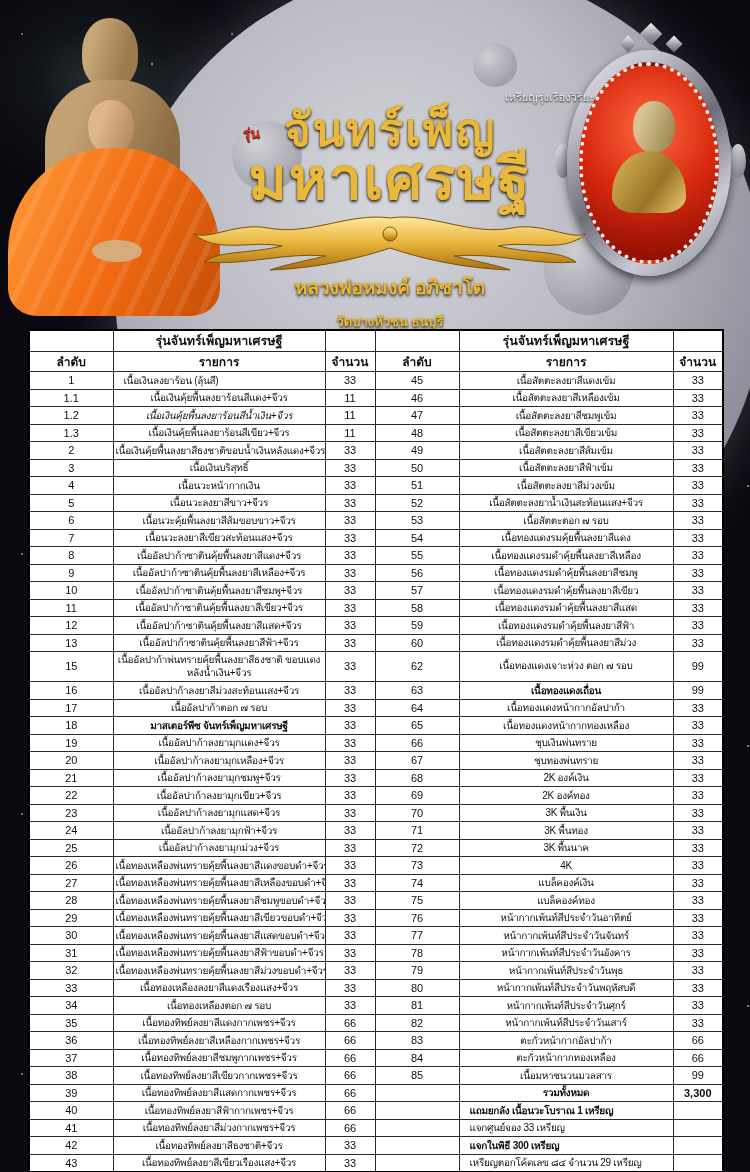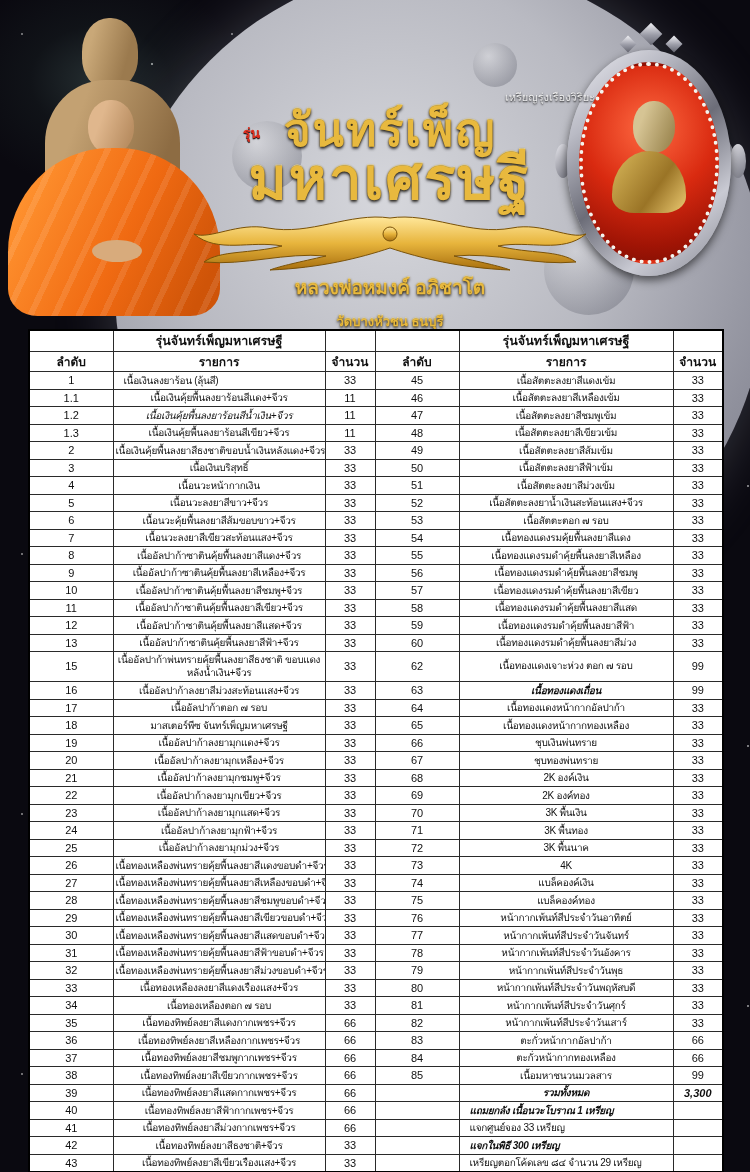--- a/index.html
+++ b/index.html
@@ -81,23 +81,23 @@
   .catalog td,.catalog th{border:1px solid #2a2a2a;padding:0 2px;color:#101010;
     font-size:10.5px;line-height:1.5;height:15px;overflow:hidden;white-space:nowrap;
     text-align:center;vertical-align:middle;}
   .catalog thead th{font-weight:bold;font-size:12px;height:19px;}
   .catalog .group th{height:20px;font-size:12.5px;}
   .catalog td.item{font-size:10px;letter-spacing:-0.3px;}
   .catalog td.no{font-size:11px;}
   .catalog td.qty{font-size:11px;}
   .catalog tr.tall td{white-space:normal;height:29px;line-height:1.25;}
   .catalog td.al{text-align:left;padding-left:10px;}
-  .catalog td.bold{font-weight:bold;font-style:italic;}
+  .catalog td.bold{font-weight:bold;}
   .c-red{color:#d21f1f;} .c-blue{color:#2420c8;font-style:italic;} .c-green{color:#1fae3a;}
-  .c-teal{color:#17b9d4;font-weight:normal;} .c-gold{color:#e0a62e;font-weight:bold;font-style:italic;}
+  .c-teal{color:#17b9d4;font-weight:bold;} .c-gold{color:#e0a62e;font-weight:bold;}
   .c-purple{color:#8a6fd0;}
 </style>
 </head>
 <body>
 
 <div class="page">
   <div class="stars"></div>
   <div class="nebula"></div>
 
   <div class="moon">

